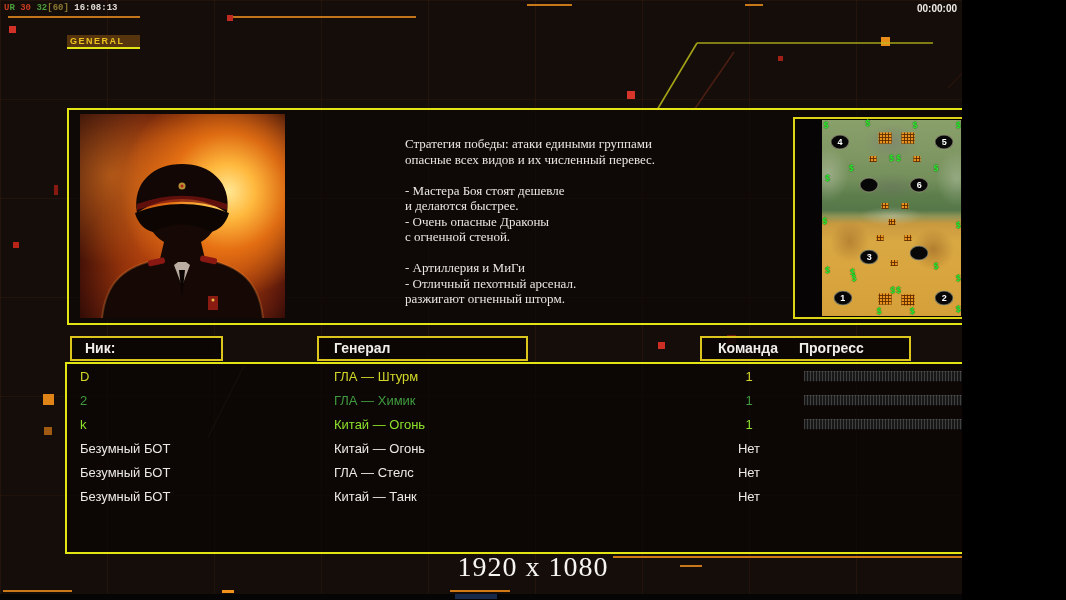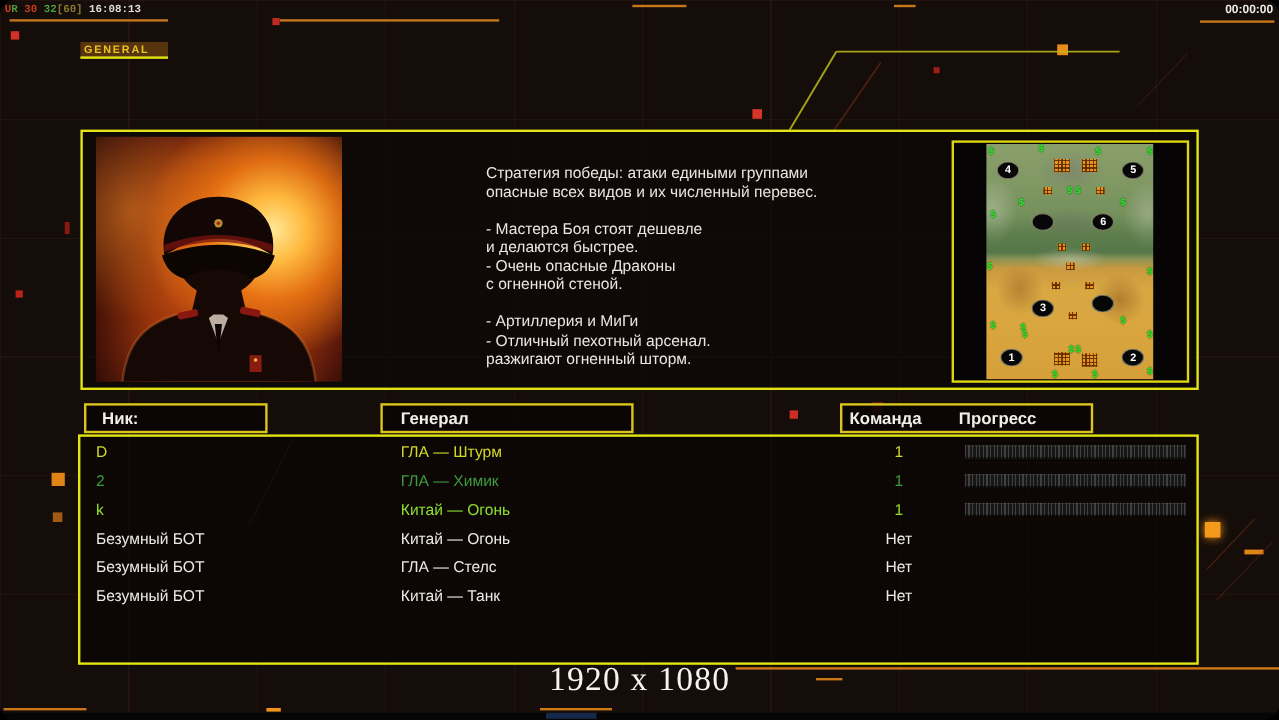--- a/index.html
+++ b/index.html
@@ -1,23 +1,22 @@
 <!DOCTYPE html>
 <html><head>
 <meta charset="utf-8">
 <style>
   html,body{margin:0;padding:0;background:#000;}
   .screen{
-    position:relative;width:1066px;height:600px;overflow:hidden;
+    position:relative;width:962px;height:600px;overflow:hidden;
     background-color:#150d09;
     background-image:
       repeating-linear-gradient(90deg, rgba(190,85,40,.09) 0 1px, transparent 1px 107px),
       repeating-linear-gradient(180deg, rgba(190,85,40,.075) 0 1px, transparent 1px 99px);
     font-family:"Liberation Sans",sans-serif;
-    border-radius:13px;
   }
   .gentool{position:absolute;left:4px;top:3px;font:bold 9px "Liberation Mono",monospace;letter-spacing:0;}
   .clock{position:absolute;right:5px;top:3px;font:bold 10px "Liberation Sans",sans-serif;color:#efece7;}
   .hline{position:absolute;height:2px;background:#c2751a;}
   .sq{position:absolute;}
   .svglines{position:absolute;left:0;top:0;pointer-events:none;}
 
   .gen-tab{position:absolute;left:67px;top:35px;width:70px;height:12px;background:#55340e;
     border-bottom:2px solid #e2e414;color:#eec31f;font:bold 9px/12px "Liberation Sans",sans-serif;
     letter-spacing:1.5px;padding-left:3px;}
@@ -28,21 +27,21 @@
   .info-panel{left:67px;top:108px;width:928px;height:213px;}
   .portrait{position:absolute;left:11px;top:4px;width:205px;height:204px;
     background:
       radial-gradient(circle at 72% 38%, #ffe896 0%, #ffb93e 14%, rgba(240,120,20,.85) 30%, rgba(160,50,10,0) 55%),
       radial-gradient(circle at 15% 30%, rgba(240,140,40,.5) 0%, rgba(120,40,10,0) 40%),
       radial-gradient(circle at 50% 88%, rgba(210,80,18,.65), rgba(80,20,5,0) 55%),
       linear-gradient(90deg, rgba(40,8,4,.55) 0%, rgba(40,8,4,0) 30%),
       radial-gradient(ellipse at 50% 50%, #b5490e 0%, #8a2c08 55%, #48100a 88%, #2d0a06 100%);
   }
   .strategy{position:absolute;left:336px;top:26px;color:#eae6e1;font-size:13px;}
-  .sline{min-height:15.5px;line-height:15.5px;white-space:nowrap;}
+  .sline{min-height:15.5px;line-height:15.5px;white-space:nowrap;font-family:Liberation Serif, serif;}
 
   .minimap-box{position:absolute;left:724px;top:7px;width:194px;height:198px;border:2px solid #ddd414;background:#060404;}
   .terrain{position:absolute;left:27px;top:1px;width:139px;height:196px;
     background-image:
       radial-gradient(ellipse 40px 26px at 50% 11%, rgba(125,125,115,.6), rgba(0,0,0,0) 70%),
       radial-gradient(ellipse 50px 20px at 50% 34%, rgba(105,110,95,.45), rgba(0,0,0,0) 70%),
       radial-gradient(ellipse 30px 40px at 4% 28%, rgba(225,225,215,.35), rgba(0,0,0,0) 70%),
       radial-gradient(ellipse 30px 40px at 97% 30%, rgba(225,225,215,.3), rgba(0,0,0,0) 70%),
       radial-gradient(ellipse 45px 14px at 50% 49%, rgba(230,230,220,.35), rgba(0,0,0,0) 70%),
       radial-gradient(ellipse 28px 30px at 20% 62%, rgba(150,95,35,.5), rgba(0,0,0,0) 70%),
@@ -206,21 +205,21 @@
     </div>
   </div>
 
   <div class="col-hdr" style="left:70px;width:149px;">
     <span style="left:13px;">Ник:</span>
   </div>
   <div class="col-hdr" style="left:317px;width:207px;">
     <span style="left:15px;">Генерал</span>
   </div>
   <div class="col-hdr" style="left:700px;width:207px;">
-    <span style="left:6px;">Команда</span>
+    <span style="left:16px;">Команда</span>
     <span style="left:97px;">Прогресс</span>
   </div>
 
   <div class="panel players-panel">
       <div class="prow" style="color: rgb(210, 216, 42);">
         <span class="c-nick">D</span>
         <span class="c-gen">ГЛА — Штурм</span>
         <span class="c-team">1</span>
         <div class="c-bar"></div>
       </div>

